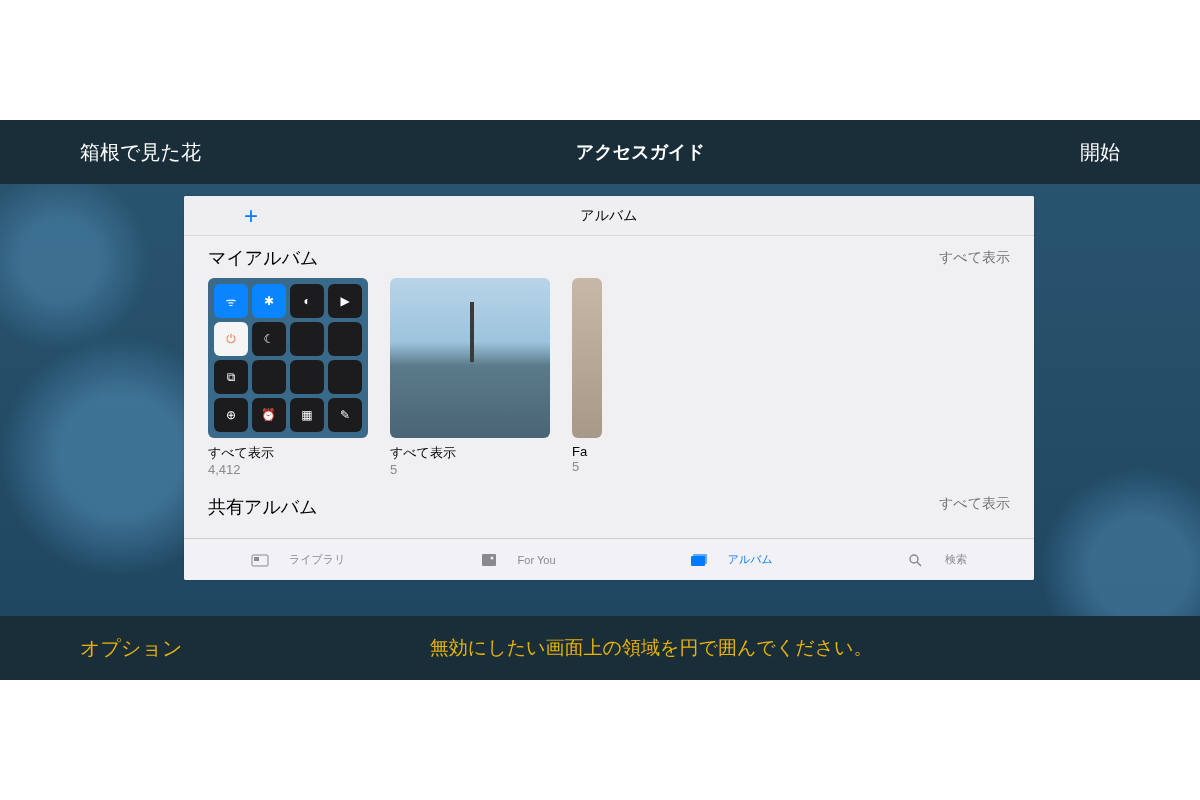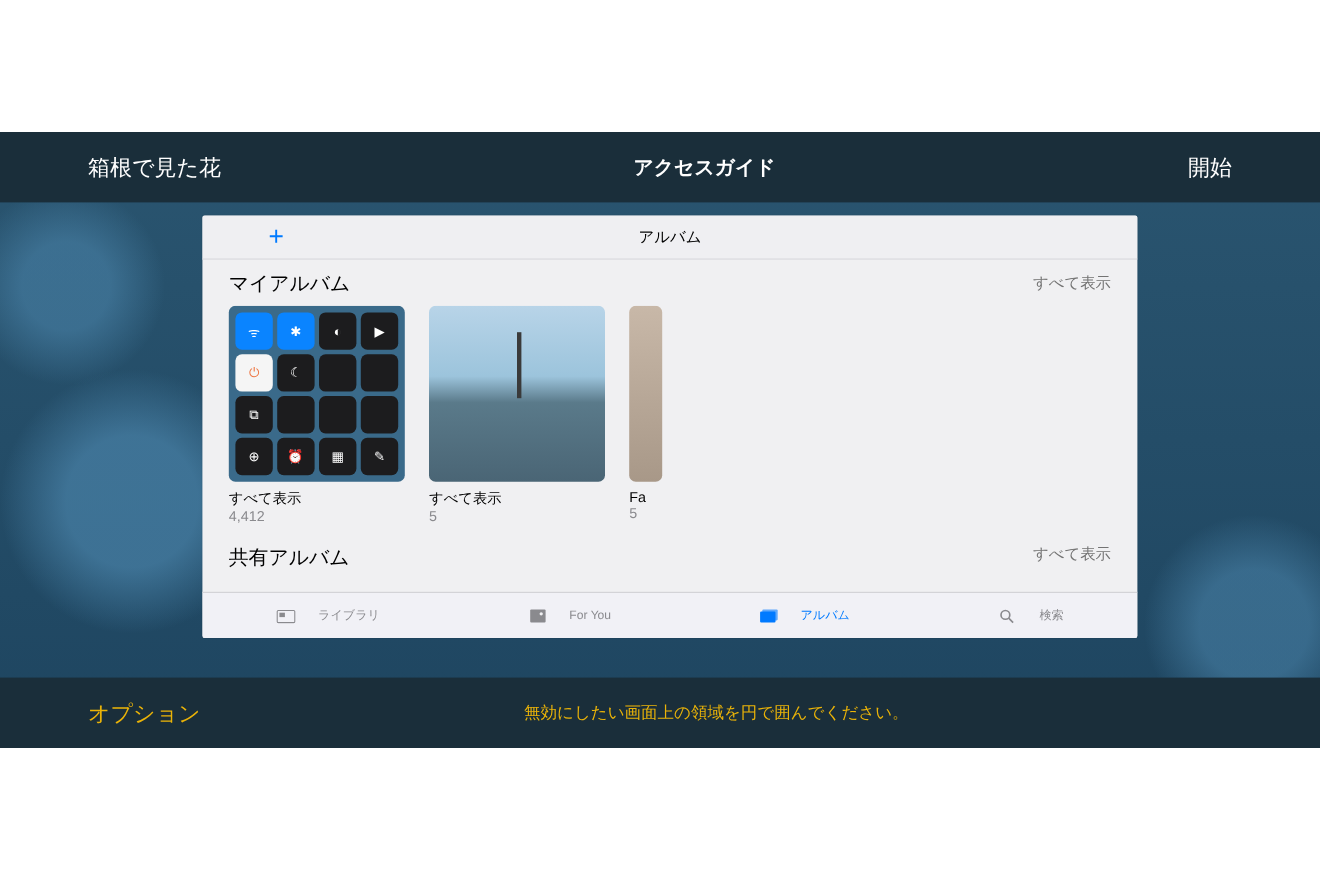--- a/index.html
+++ b/index.html
@@ -175,21 +175,21 @@
   position: absolute;
   top: 616px; left: 0; right: 0;
   height: 64px;
   background: #1a2e3a;
   display: flex;
   align-items: center;
   padding: 0 80px;
   color: #eab308;
 }
 .bottombar .opt { font-size: 20px; }
-.bottombar .hint { margin: 0 auto; font-size: 15px; }
+.bottombar .hint { margin: 0 auto; font-size: 19px; }
 </style>
 </head>
 <body>
 
 <div class="bg-wrap"></div>
 
 <div class="topbar">
   <div class="left">箱根で見た花</div>
   <div class="title">アクセスガイド</div>
   <div class="right">開始</div>

